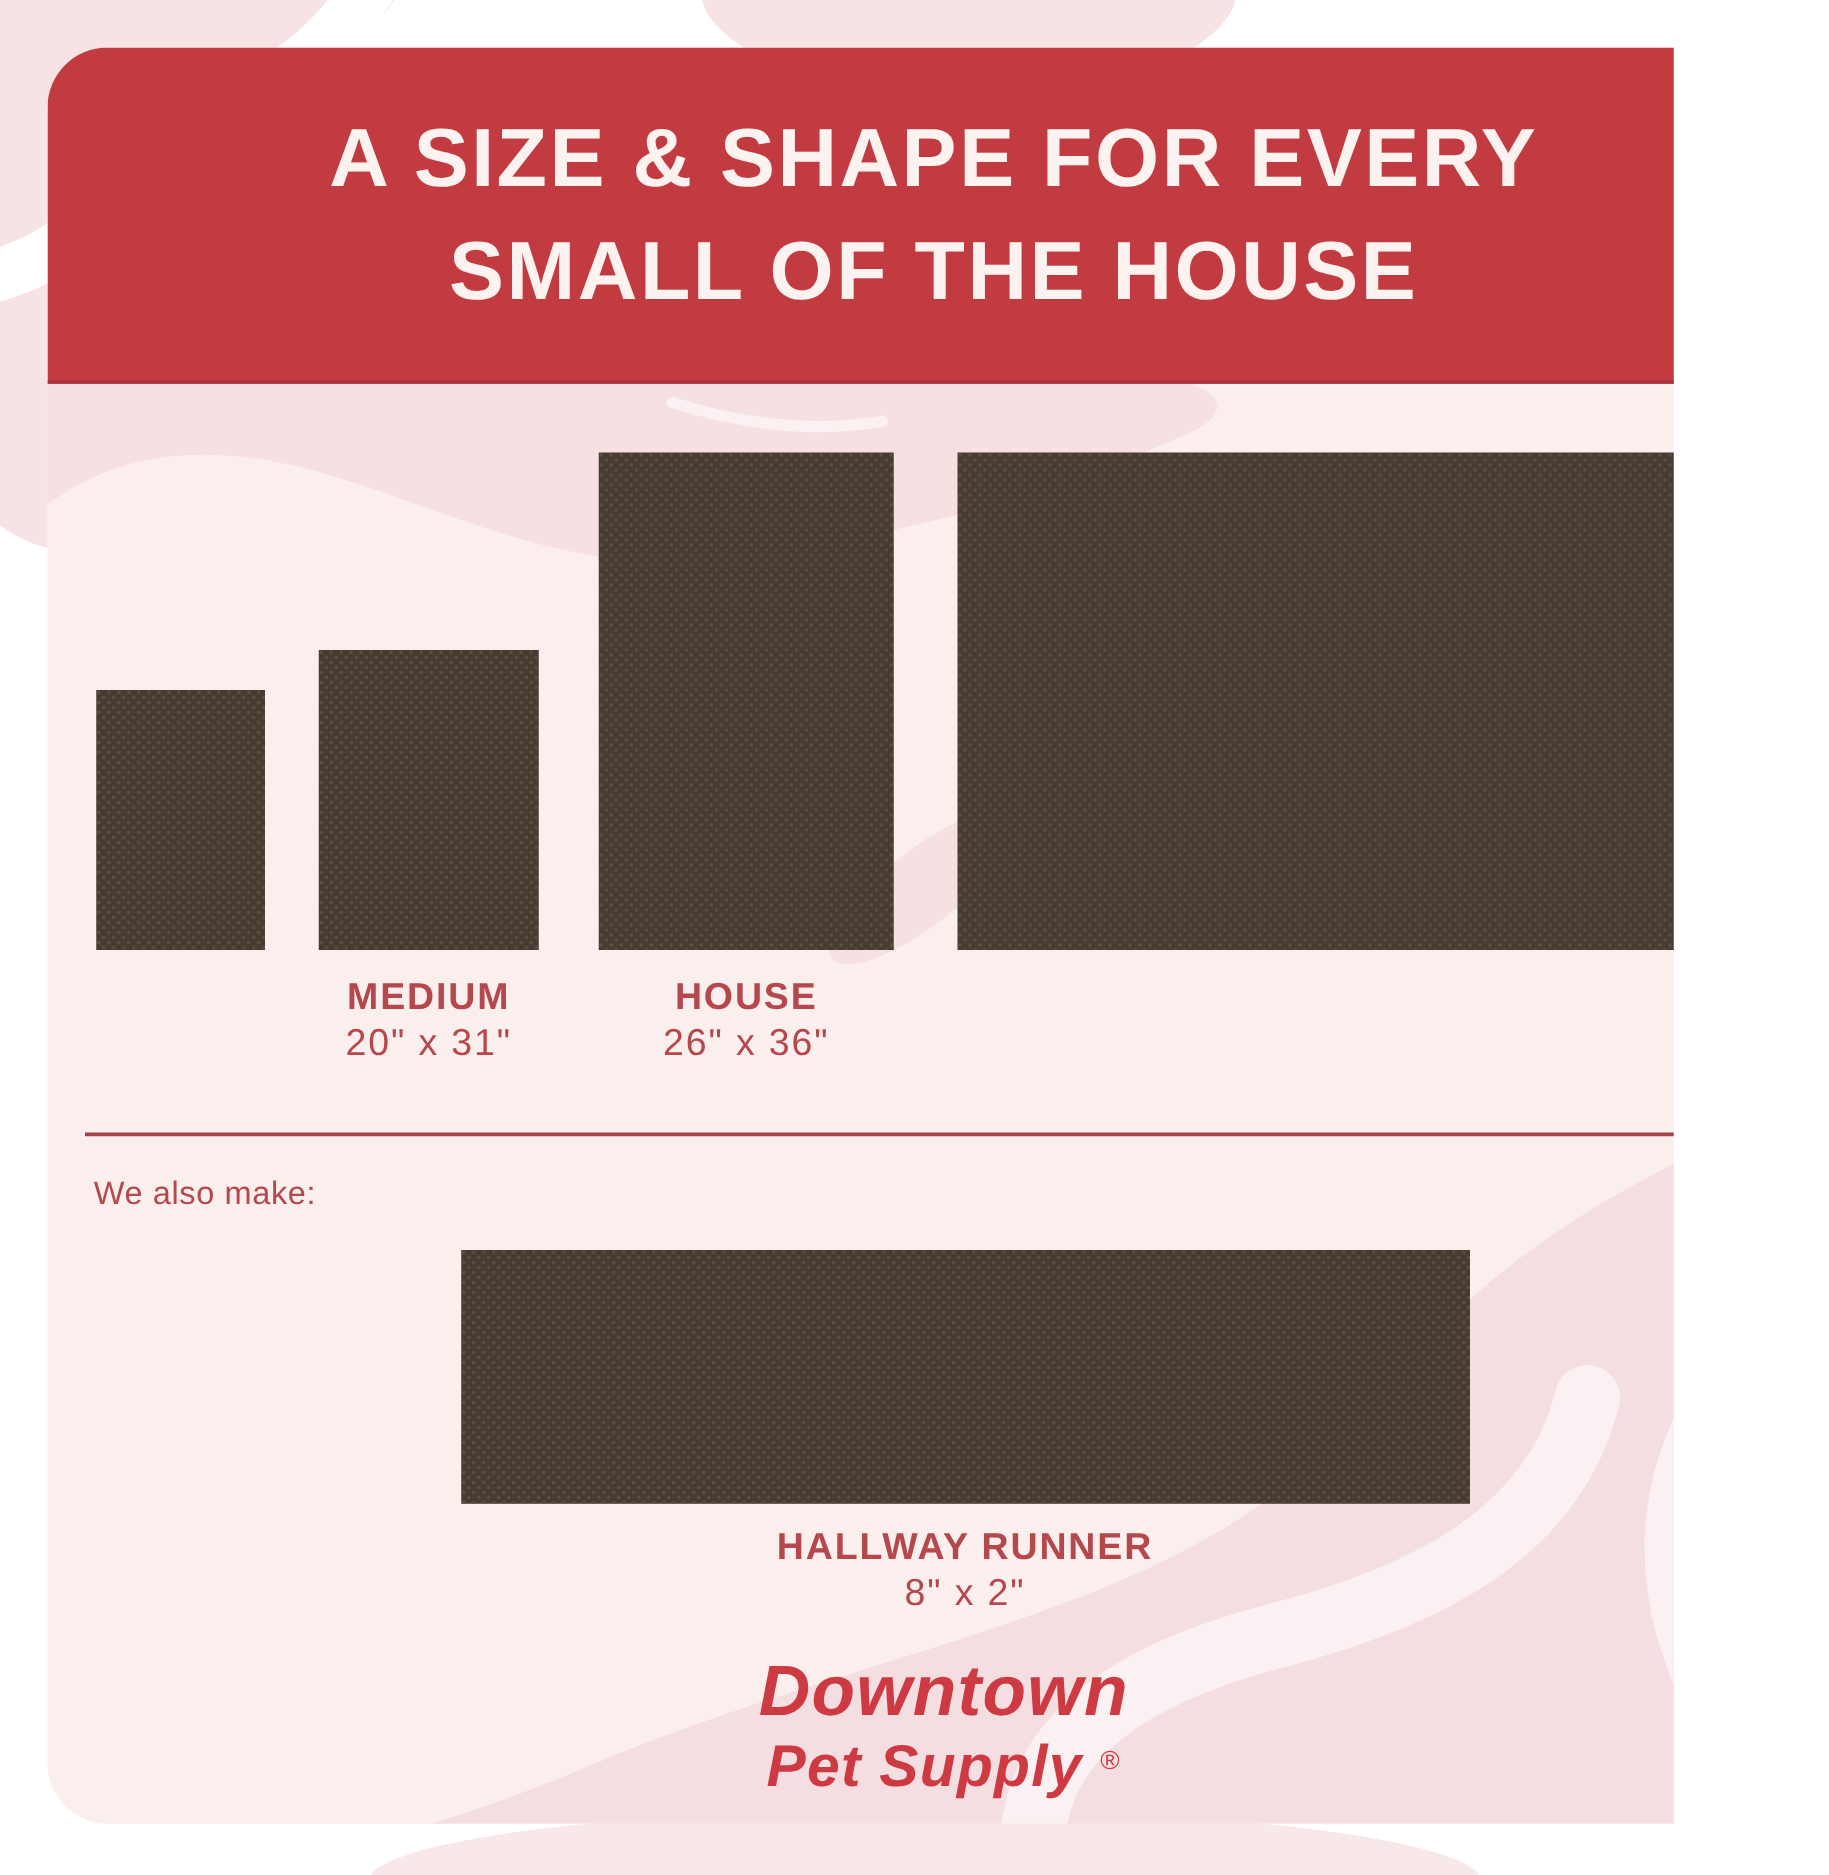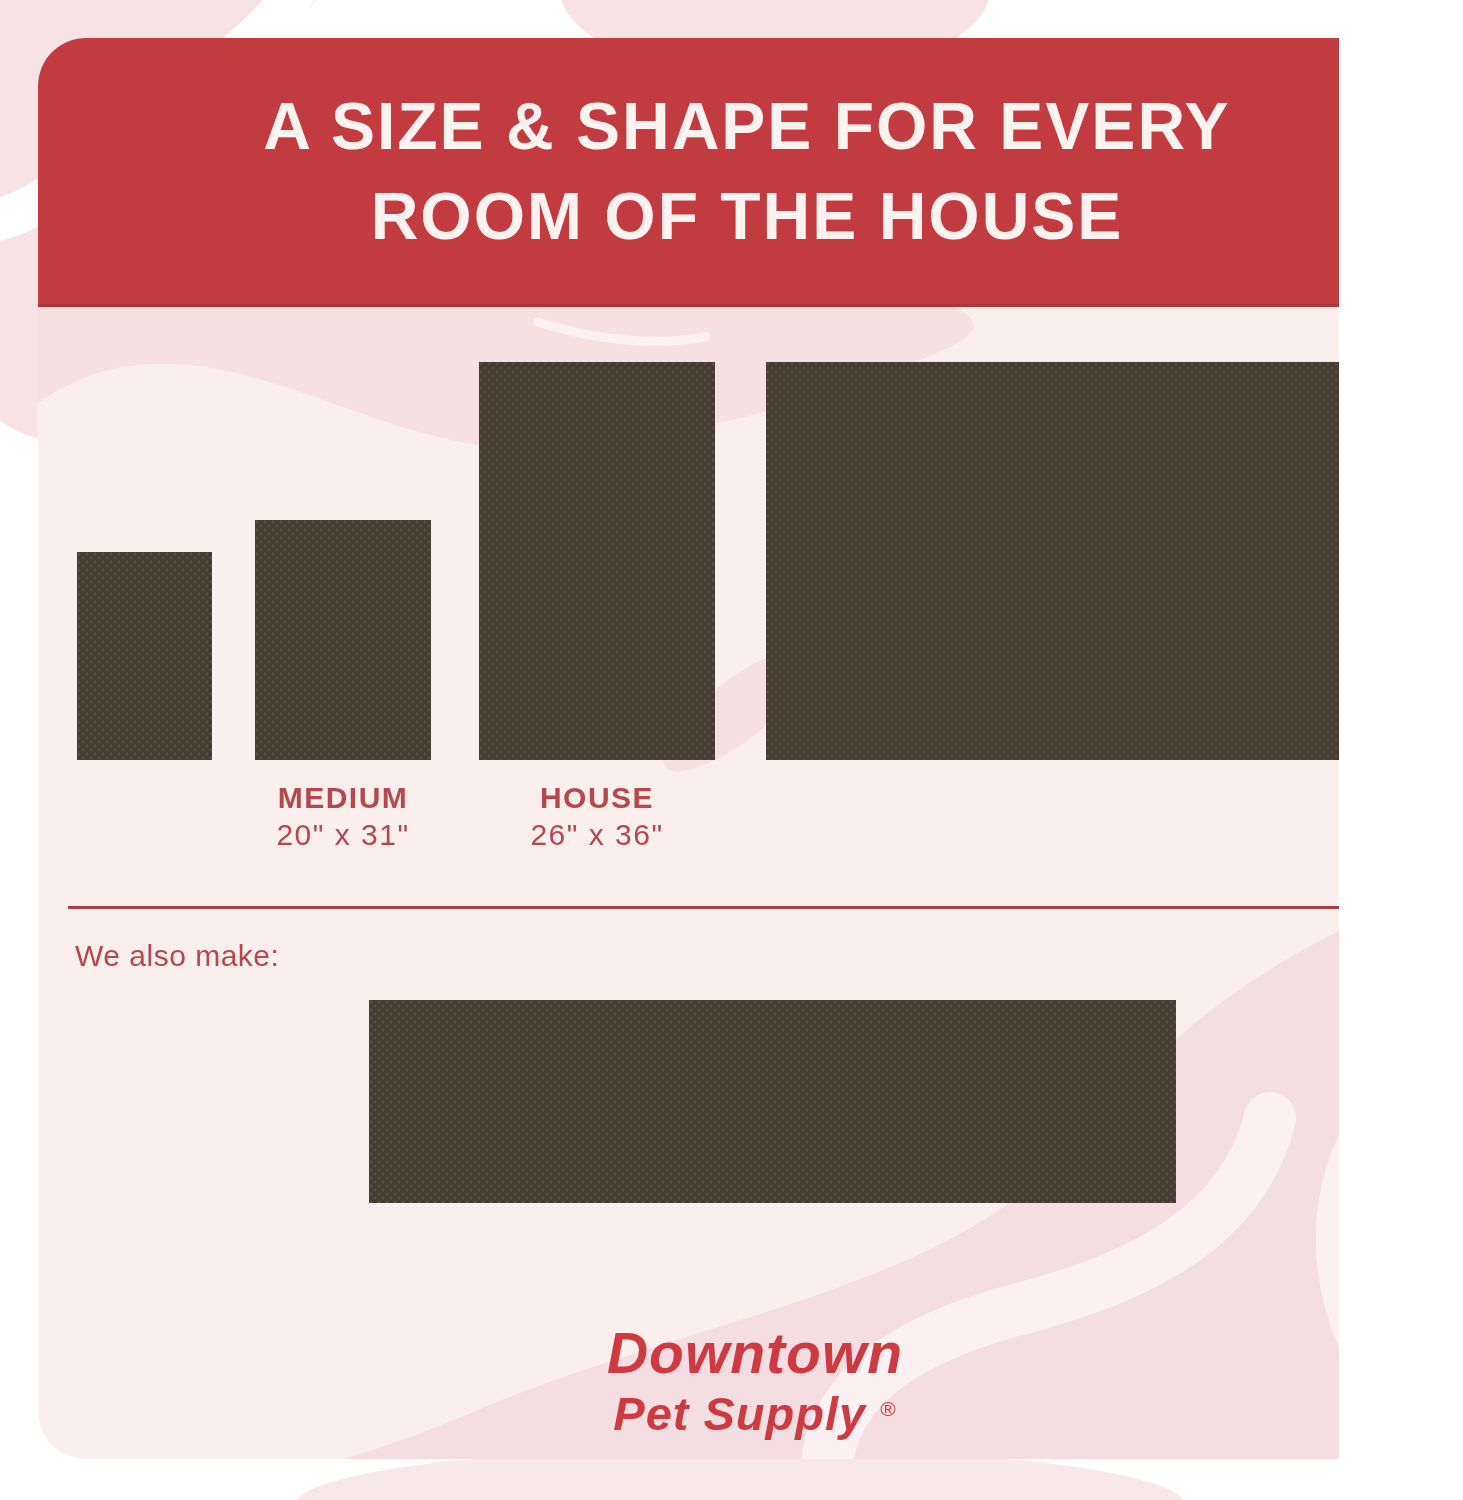--- a/index.html
+++ b/index.html
@@ -55,21 +55,21 @@
   .rug-xl    {left:728px;top:324px;width:666px;height:398px;}
   .rug-runner{left:331px;top:962px;width:807px;height:203px;}
   .size-label{position:absolute;top:741px;transform:translateX(-50%);text-align:center;z-index:1;white-space:nowrap;}
   .size-label .name{color:var(--accent_red);font-size:30px;font-weight:bold;letter-spacing:1.5px;line-height:37px;}
   .size-label .dims{color:var(--accent_red);font-size:30px;font-weight:normal;letter-spacing:1.5px;line-height:37px;}
   .label-small {left:106px;}
   .label-medium{left:305px;}
   .label-large {left:559px;}
   .label-xl    {left:1061px;}
   .divider{position:absolute;left:30px;top:868px;width:1397px;height:3px;background:var(--divider_red);z-index:1;}
-  .also-make{position:absolute;left:37px;top:901px;color:var(--accent_red);font-size:30px;letter-spacing:0.5px;z-index:1;}
+  .also-make{position:absolute;left:37px;top:901px;color:var(--accent_red);font-size:26px;letter-spacing:0.5px;z-index:1;}
   .runner-label{top:1181px;left:734px;}
   .brand{position:absolute;left:717px;top:1284px;transform:translateX(-50%);text-align:center;z-index:1;white-space:nowrap;}
   .brand-name{color:var(--logo_red);font-size:57px;font-weight:bold;font-style:italic;letter-spacing:1px;line-height:62px;}
   .brand-sub{color:var(--logo_red);font-size:47px;font-weight:600;font-style:italic;letter-spacing:1px;line-height:50px;}
   .brand-sub .reg{font-size:21px;vertical-align:14px;font-style:normal;font-weight:normal;}
 </style>
 </head>
 <body>
 
 <div class="page">
@@ -90,21 +90,21 @@
       <path d="M 500 284 C 560 303 615 308 668 299" fill="none" stroke="#fcf1f2" stroke-width="9" stroke-linecap="round"></path>
       <ellipse cx="700" cy="672" rx="92" ry="30" transform="rotate(-38 700 672)" fill="#f6e0e1"></ellipse>
       <path d="M 1448 828 C 1300 886 1170 952 1088 1055 C 1012 1150 930 1198 838 1235
                C 715 1284 560 1320 440 1372 C 360 1406 295 1426 262 1432 L 1448 1432 Z" fill="#f5dee1"></path>
       <path d="M 1232 1080 C 1205 1190 1100 1240 985 1270 C 862 1302 795 1352 788 1432" fill="none" stroke="#fcf1f2" stroke-width="52" stroke-linecap="round"></path>
       <path d="M 1448 988 C 1335 1042 1282 1152 1312 1262 C 1336 1352 1402 1412 1448 1422" fill="none" stroke="#fcf1f2" stroke-width="52" stroke-linecap="round"></path>
     </svg>
 
     <div class="header">
       <div class="title-line">A SIZE &amp; SHAPE FOR EVERY</div>
-      <div class="title-line">ROOM OF THE HOUSE</div>
+      <div class="title-line">SMALL OF THE HOUSE</div>
     </div>
 
     <div class="rug rug-small"></div>
     <div class="rug rug-medium"></div>
     <div class="rug rug-large"></div>
     <div class="rug rug-xl"></div>
 
     <div class="size-label label-medium">
       <div class="name">MEDIUM</div>
       <div class="dims">20" x 31"</div>
@@ -113,20 +113,24 @@
       <div class="name">HOUSE</div>
       <div class="dims">26" x 36"</div>
     </div>
 
     <div class="divider"></div>
 
     <div class="also-make">We also make:</div>
 
     <div class="rug rug-runner"></div>
 
+    <div class="size-label runner-label">
+      <div class="name">HALLWAY RUNNER</div>
+      <div class="dims">8" x 2"</div>
+    </div>
 
     <div class="brand">
       <div class="brand-name">Downtown</div>
       <div class="brand-sub"><span>Pet Supply</span> <span class="reg">®</span></div>
     </div>
 
   </div>
 </div>
 
 </body></html>

